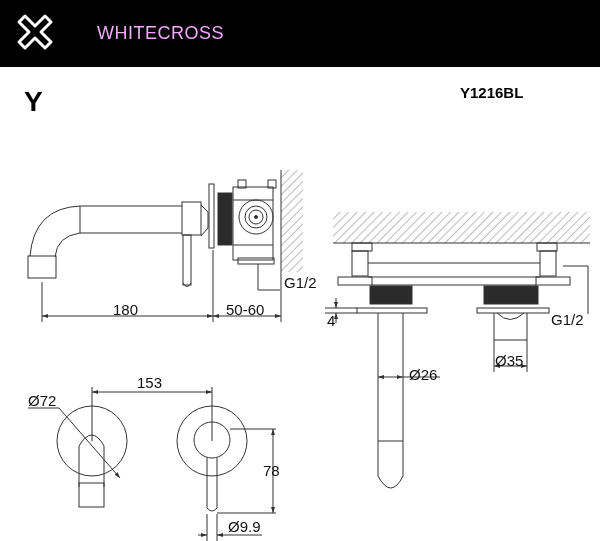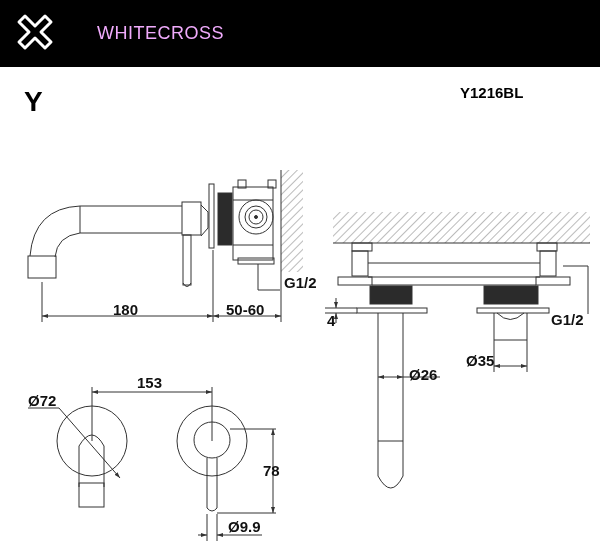--- a/index.html
+++ b/index.html
@@ -18,21 +18,21 @@
   .series-letter {
     position: absolute; left: 24px; top: 86px; font-size: 28px; font-weight: 700;
     font-family: "Liberation Sans", sans-serif;
   }
   .model-code {
     position: absolute; left: 460px; top: 84px; font-size: 15px; font-weight: 700;
     font-family: "Liberation Sans", sans-serif;
   }
   svg.drawing { position: absolute; left: 0; top: 0; width: 600px; height: 541px; }
   .dim-label {
-    position: absolute; font-family: "Liberation Sans", sans-serif; font-weight: 700;
+    position: absolute; font-family: "Liberation Sans", sans-serif; font-weight: 400;
     font-size: 15px; line-height: 16px; color: #111; white-space: nowrap;
   }
 </style>
 </head>
 <body>
 
 <div class="header">
   <svg class="logo-mark" viewBox="0 0 38 38">
     <path d="M9 3 L19 13 L29 3 L35 9 L25 19 L35 29 L29 35 L19 25 L9 35 L3 29 L13 19 L3 9 Z" fill="none" stroke="#ffffff" stroke-width="3" stroke-linejoin="round"></path>
   </svg>
@@ -161,19 +161,19 @@
     <line x1="262" y1="535" x2="217" y2="535" marker-end="url(#arr)"></line>
   </g>
 </svg>
 
 <span class="dim-label" style="left:113px;top:302px;">180</span>
 <span class="dim-label" style="left:226px;top:302px;">50-60</span>
 <span class="dim-label" style="left:284px;top:275px;">G1/2</span>
 
 <span class="dim-label" style="left:327px;top:313px;">4</span>
 <span class="dim-label" style="left:409px;top:361px;margin-top:6px;">Ø26</span>
-<span class="dim-label" style="left:466px;top:353px;">Ø35</span>
+<span class="dim-label" style="left:495px;top:353px;">Ø35</span>
 <span class="dim-label" style="left:551px;top:312px;">G1/2</span>
 
 <span class="dim-label" style="left:137px;top:375px;">153</span>
 <span class="dim-label" style="left:28px;top:393px;">Ø72</span>
 <span class="dim-label" style="left:263px;top:463px;">78</span>
 <span class="dim-label" style="left:228px;top:519px;">Ø9.9</span>
 
 </body></html>

